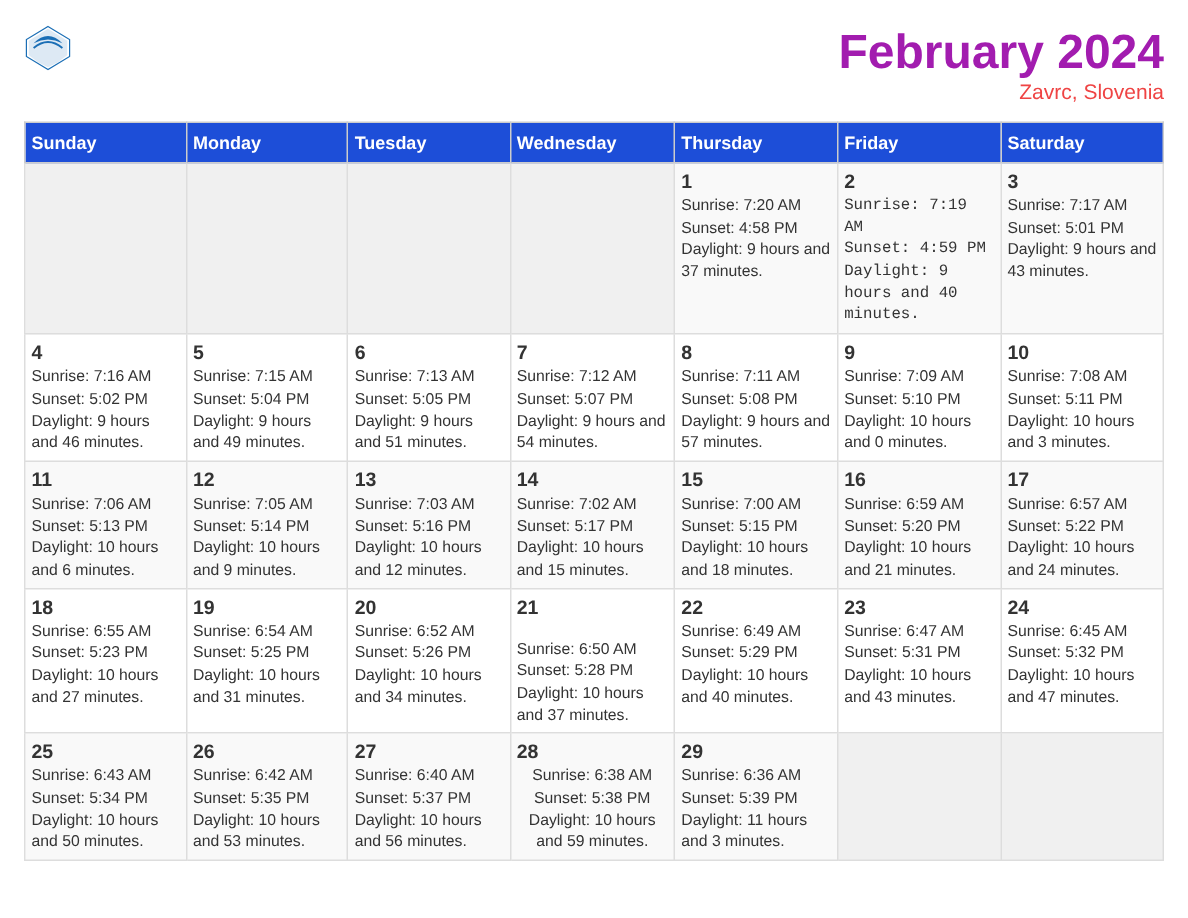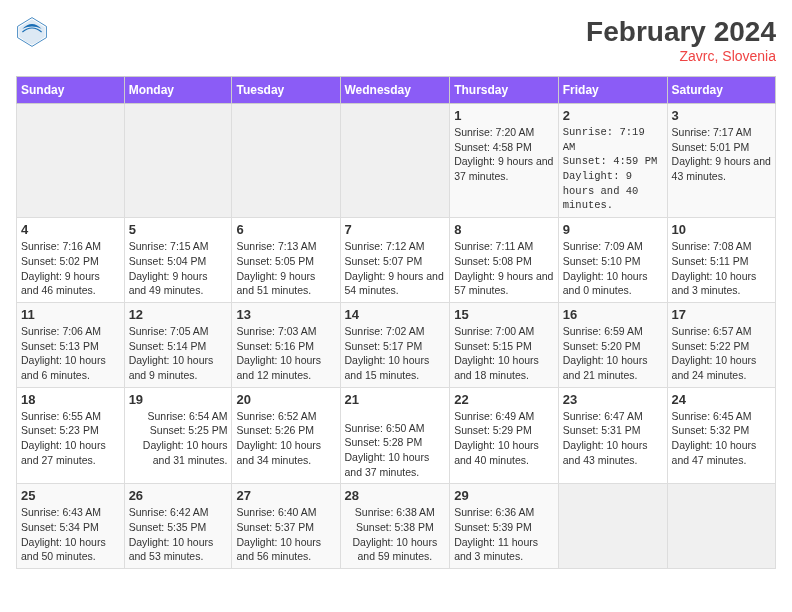--- a/index.html
+++ b/index.html
@@ -37,35 +37,35 @@
       color: #1a6eb5;
     }
     .logo-icon {
       width: 32px;
       height: 32px;
     }
     .title-block {
       text-align: right;
     }
     .main-title {
-      font-size: 28px;
-      font-weight: bold;
-      color: #404040;
+      font-size: 32px;
+      font-weight: bold;
+      color: #a21caf;
     }
     .subtitle {
       font-size: 14px;
       color: #ef4444;
     }
     table {
       width: 100%;
       border-collapse: collapse;
       font-size: 11px;
     }
     thead tr th {
-      background-color: #8b5cf6;
+      background-color: #1d4ed8;
       color: #fff;
       padding: 6px 4px;
       text-align: left;
       font-size: 12px;
       font-weight: bold;
       border: 1px solid #ccc;
     }
     tbody tr td {
       border: 1px solid #ddd;
       padding: 4px;
@@ -240,21 +240,21 @@
       </tr>
       <tr>
         <td>
           <span class="day-number">18</span>
           <div class="day-info" style="white-space: pre-line;">Sunrise: 6:55 AM
 Sunset: 5:23 PM
 Daylight: 10 hours and 27 minutes.</div>
         </td>
         <td>
           <span class="day-number">19</span>
-          <div class="day-info" style="white-space: pre-line; text-align: right;">Sunrise: 6:54 AM
+          <div class="day-info" style="white-space: pre-line;">Sunrise: 6:54 AM
 Sunset: 5:25 PM
 Daylight: 10 hours and 31 minutes.</div>
         </td>
         <td>
           <span class="day-number">20</span>
           <div class="day-info" style="white-space: pre-line;">Sunrise: 6:52 AM
 Sunset: 5:26 PM
 Daylight: 10 hours and 34 minutes.</div>
         </td>
         <td>

